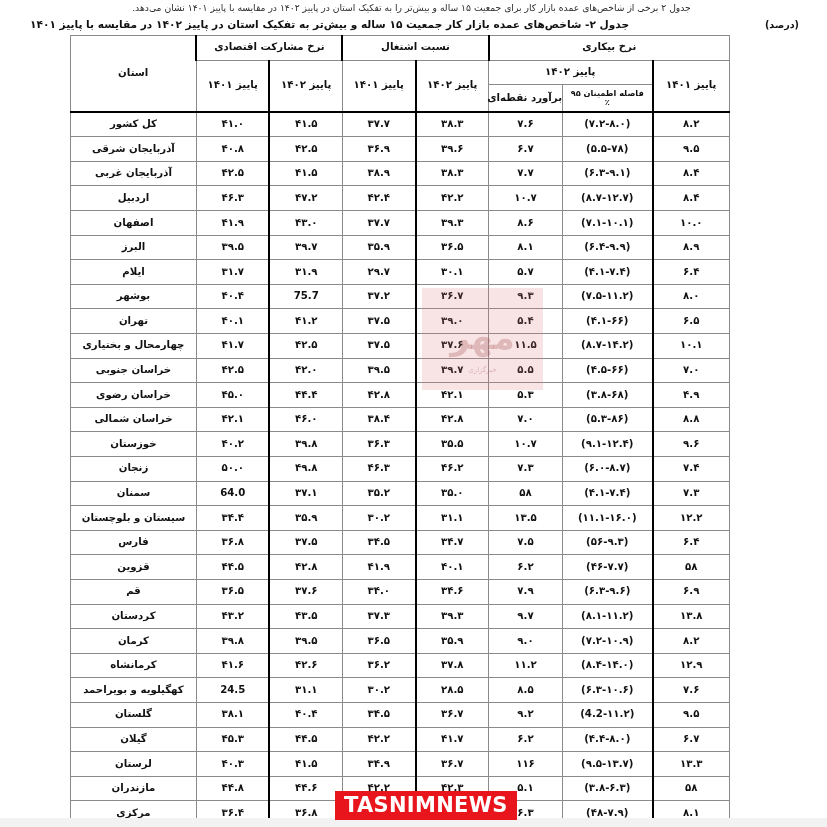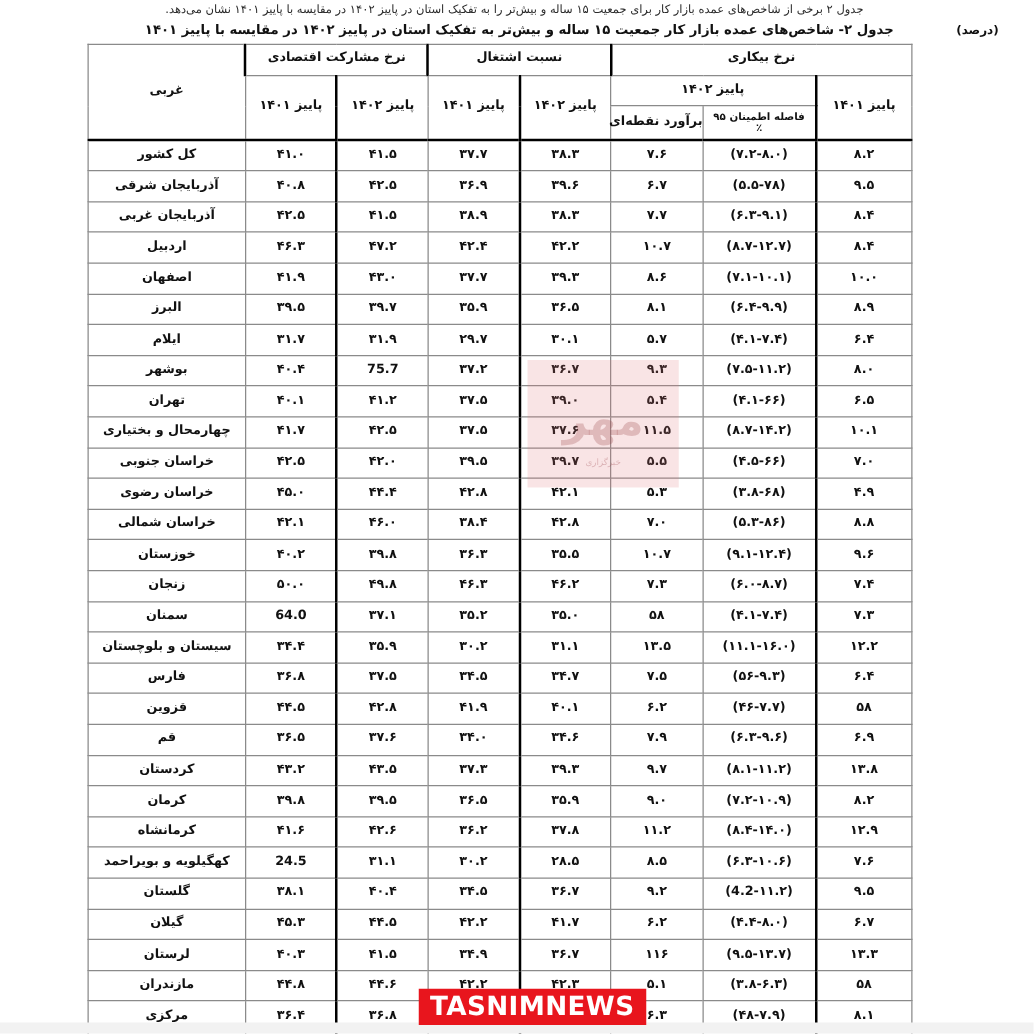--- a/index.html
+++ b/index.html
@@ -46,21 +46,21 @@
     margin-top: 3px;
     padding: 0 6px 0 12px;
   }
   .caption-title {
     font-size: 10.6px;
     font-weight: 700;
     line-height: 14px;
     color: #111;
     white-space: nowrap;
     flex: 1;
-    text-align: right;
+    text-align: left;
     padding-right: 50px;
   }
   .caption-unit {
     font-size: 9.6px;
     font-weight: 700;
     color: #111;
     white-space: nowrap;
   }
 
   
@@ -209,21 +209,21 @@
           <col class="c-emp-01">
         <col class="c-part-02">
           <col class="c-part-01">
         <col class="th-province">
       </colgroup>
       <thead>
         <tr class="grp">
           <th colspan="3" class="sep-left">نرخ بیکاری</th>
           <th colspan="2" class="sep-left">نسبت اشتغال</th>
           <th colspan="2" class="sep-left">نرخ مشارکت اقتصادی</th>
-          <th rowspan="3" class="th-province">غربی</th>
+          <th rowspan="3" class="th-province">استان</th>
         </tr>
         <tr class="sub">
           <th rowspan="2" class="sep-left">پاییز ۱۴۰۱</th>
           <th colspan="2">پاییز ۱۴۰۲</th>
           <th rowspan="2" class="sep-left">پاییز ۱۴۰۲</th>
           <th rowspan="2">پاییز ۱۴۰۱</th>
           <th rowspan="2" class="sep-left">پاییز ۱۴۰۲</th>
           <th rowspan="2">پاییز ۱۴۰۱</th>
         </tr>
         <tr class="yr">

